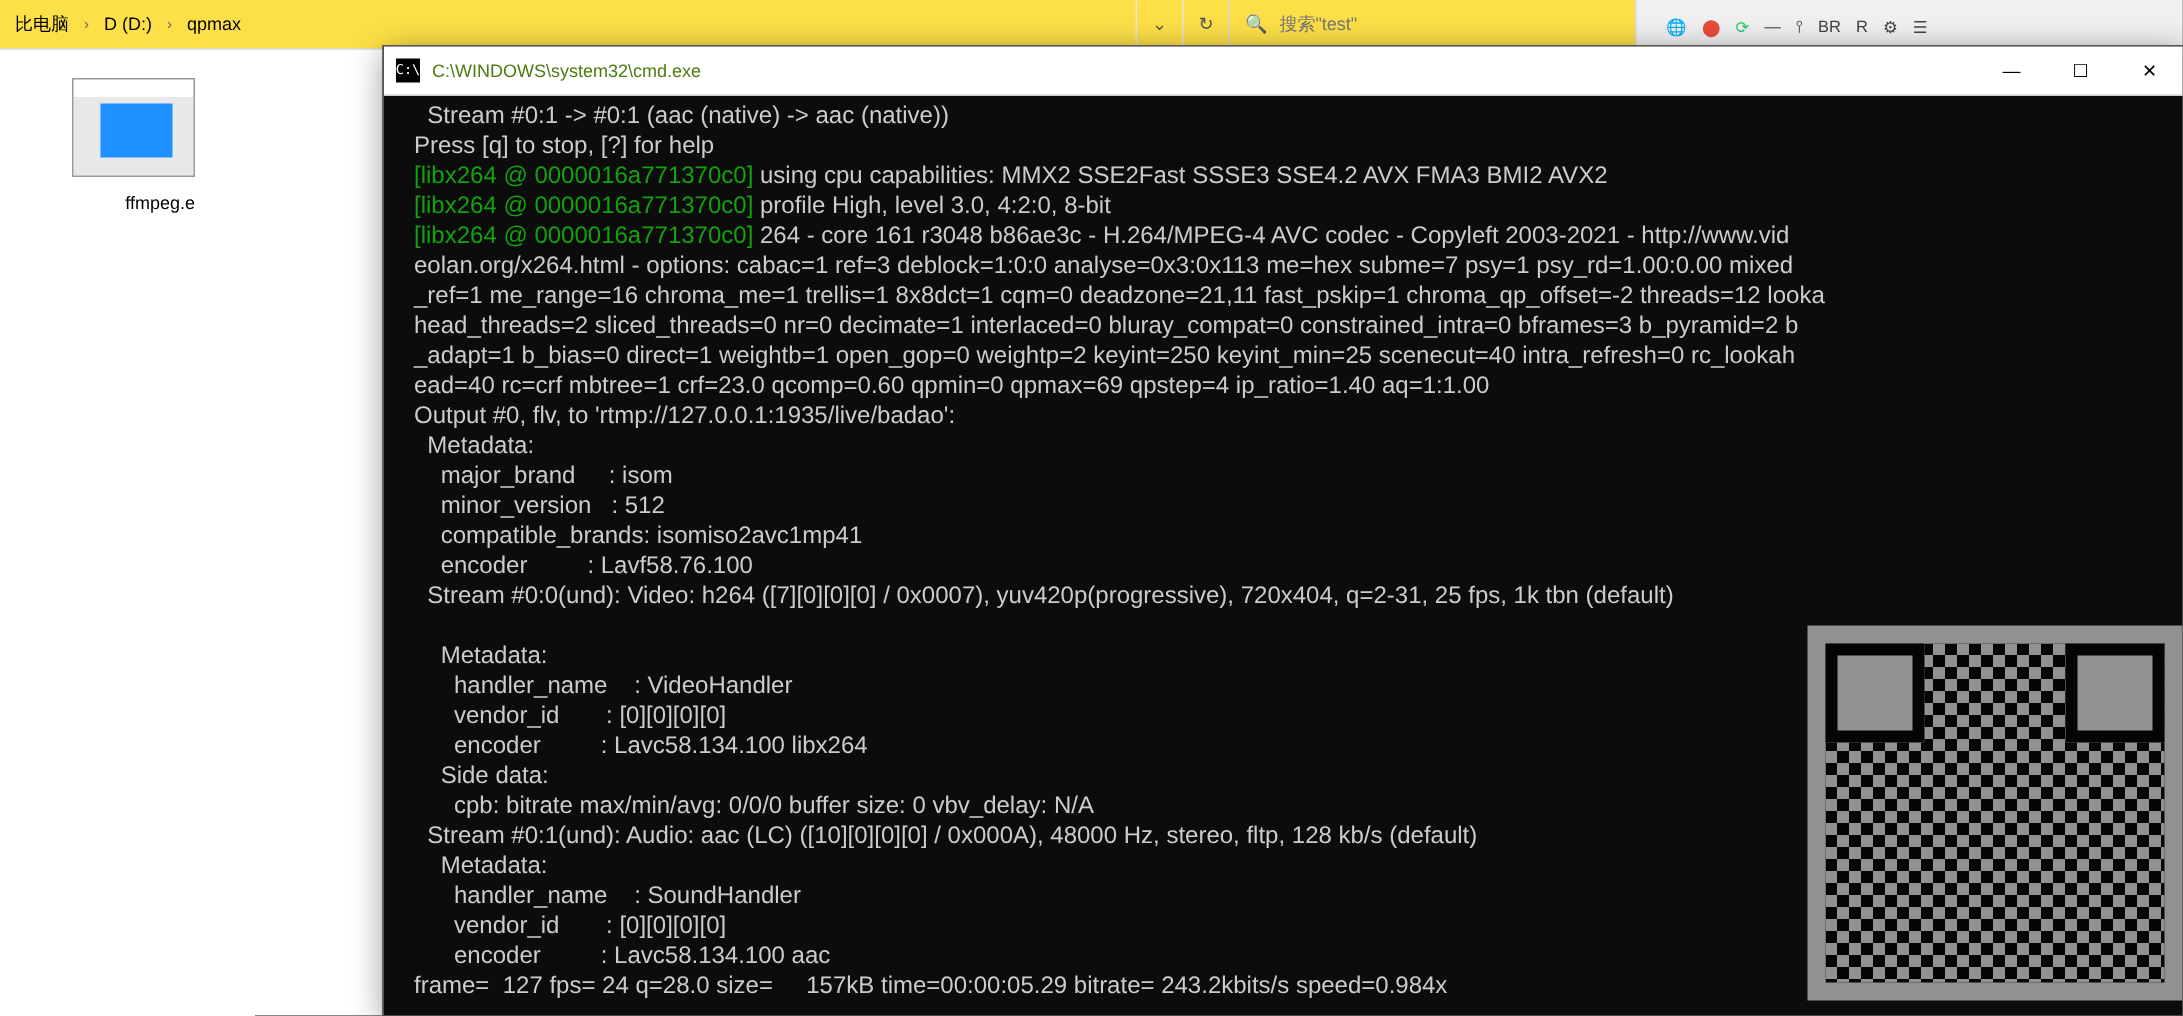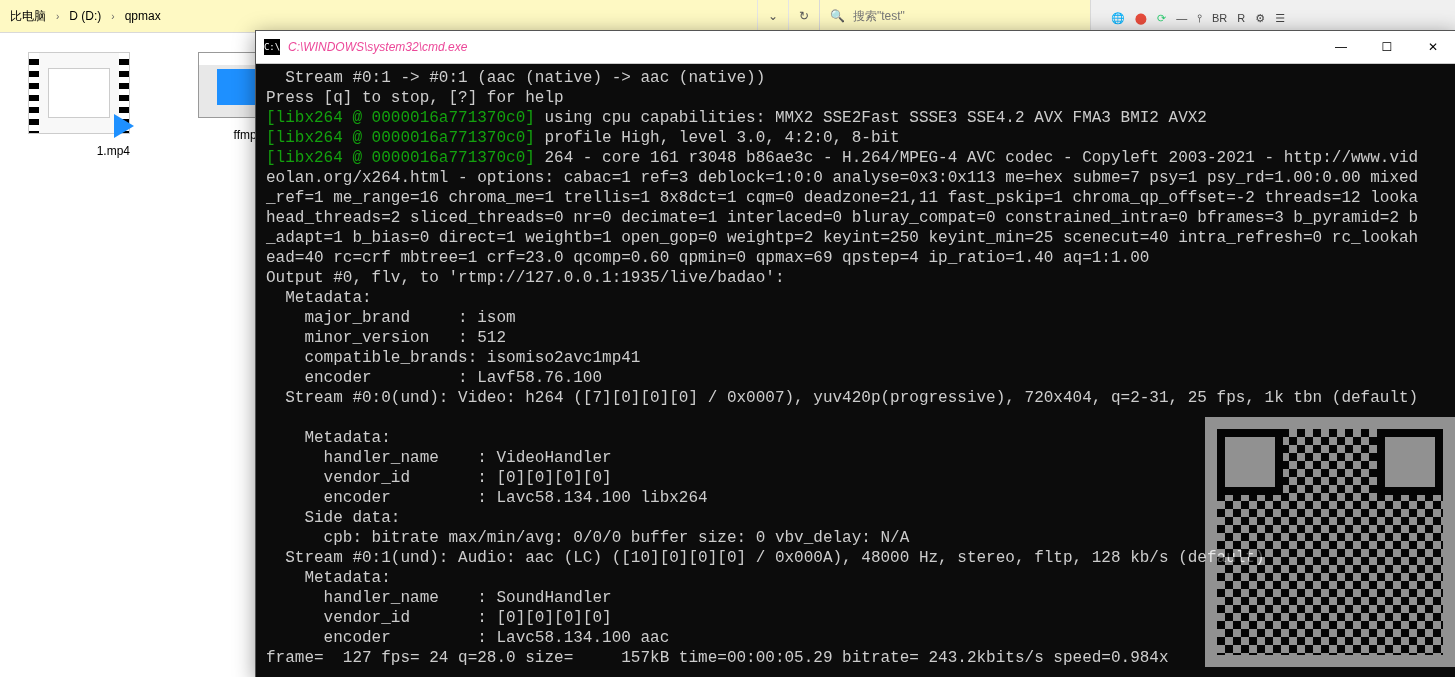--- a/index.html
+++ b/index.html
@@ -15,21 +15,21 @@
   }
   
   .address-bar {
     position: absolute;
     top: 0; left: 0;
     width: 1090px;
     height: 32px;
     border-bottom: 1px solid #d9d9d9;
     display: flex;
     align-items: center;
-    background: #fef9c3;
+    background: #fde047;
   }
   .address-bar .crumbs {
     flex: 1;
     display: flex;
     align-items: center;
     gap: 10px;
     padding-left: 10px;
     color: #000;
   }
   .crumb-sep { color: #666; font-size:10px; }
@@ -127,34 +127,34 @@
     display:flex; align-items:center;
     padding-left:8px;
     gap:8px;
   }
   .cmd-icon {
     width:16px;height:16px;
     background:#000;
     display:flex;align-items:center;justify-content:center;
     color:#fff;font-size:9px;font-family:Consolas,monospace;
   }
-  .cmd-title{ font-size:12px; color:#ec4899; flex:1;font-style:italic; }
+  .cmd-title{ font-size:12px; color:#4d7c0f; flex:1; }
   .cmd-buttons { display:flex; }
   .cmd-btn {
     width:46px;height:32px;
     display:flex;align-items:center;justify-content:center;
     color:#000;font-size:12px;font-family:sans-serif;
   }
   .cmd-body {
     flex:1;
-    font-family: Liberation Mono, monospace;
+    font-family: Liberation Sans, sans-serif;
     font-size: 16px;
     line-height: 20px;
     color: #cccccc;
-    padding: 4px 10px;
+    padding: 4px 20px;
     white-space: pre;
     overflow:hidden;
   }
   .c-green{color:#13a10e;}
   
   .qr {
     position:absolute;
     right:0; bottom:10px;
     width:250px;height:250px;
     opacity:.55;
@@ -198,29 +198,20 @@
   <span style="color:#2ecc71">⟳</span>
   <span>—</span>
   <span>⫯</span>
   <span style="font-weight:normal">BR</span>
   <span>R</span>
   <span>⚙</span>
   <span>☰</span>
 </div>
 
 <div class="files-area">
-  <div class="file-item">
-    <div class="file-thumb">
-      <div class="video-strip left"></div>
-      <div class="video-strip right"></div>
-      <div style="width:60px;height:48px;background:#fff;border:1px solid #ccc;"></div>
-      <div class="play-triangle"></div>
-    </div>
-    <div class="file-label">1.mp4</div>
-  </div>
   <div class="file-item">
     <div class="ffmpeg-thumb"></div>
     <div class="file-label">ffmpeg.e</div>
   </div>
 </div>
 
 <div class="cmd-window">
   <div class="cmd-titlebar">
     <div class="cmd-icon">C:\</div>
     <div class="cmd-title">C:\WINDOWS\system32\cmd.exe</div>

